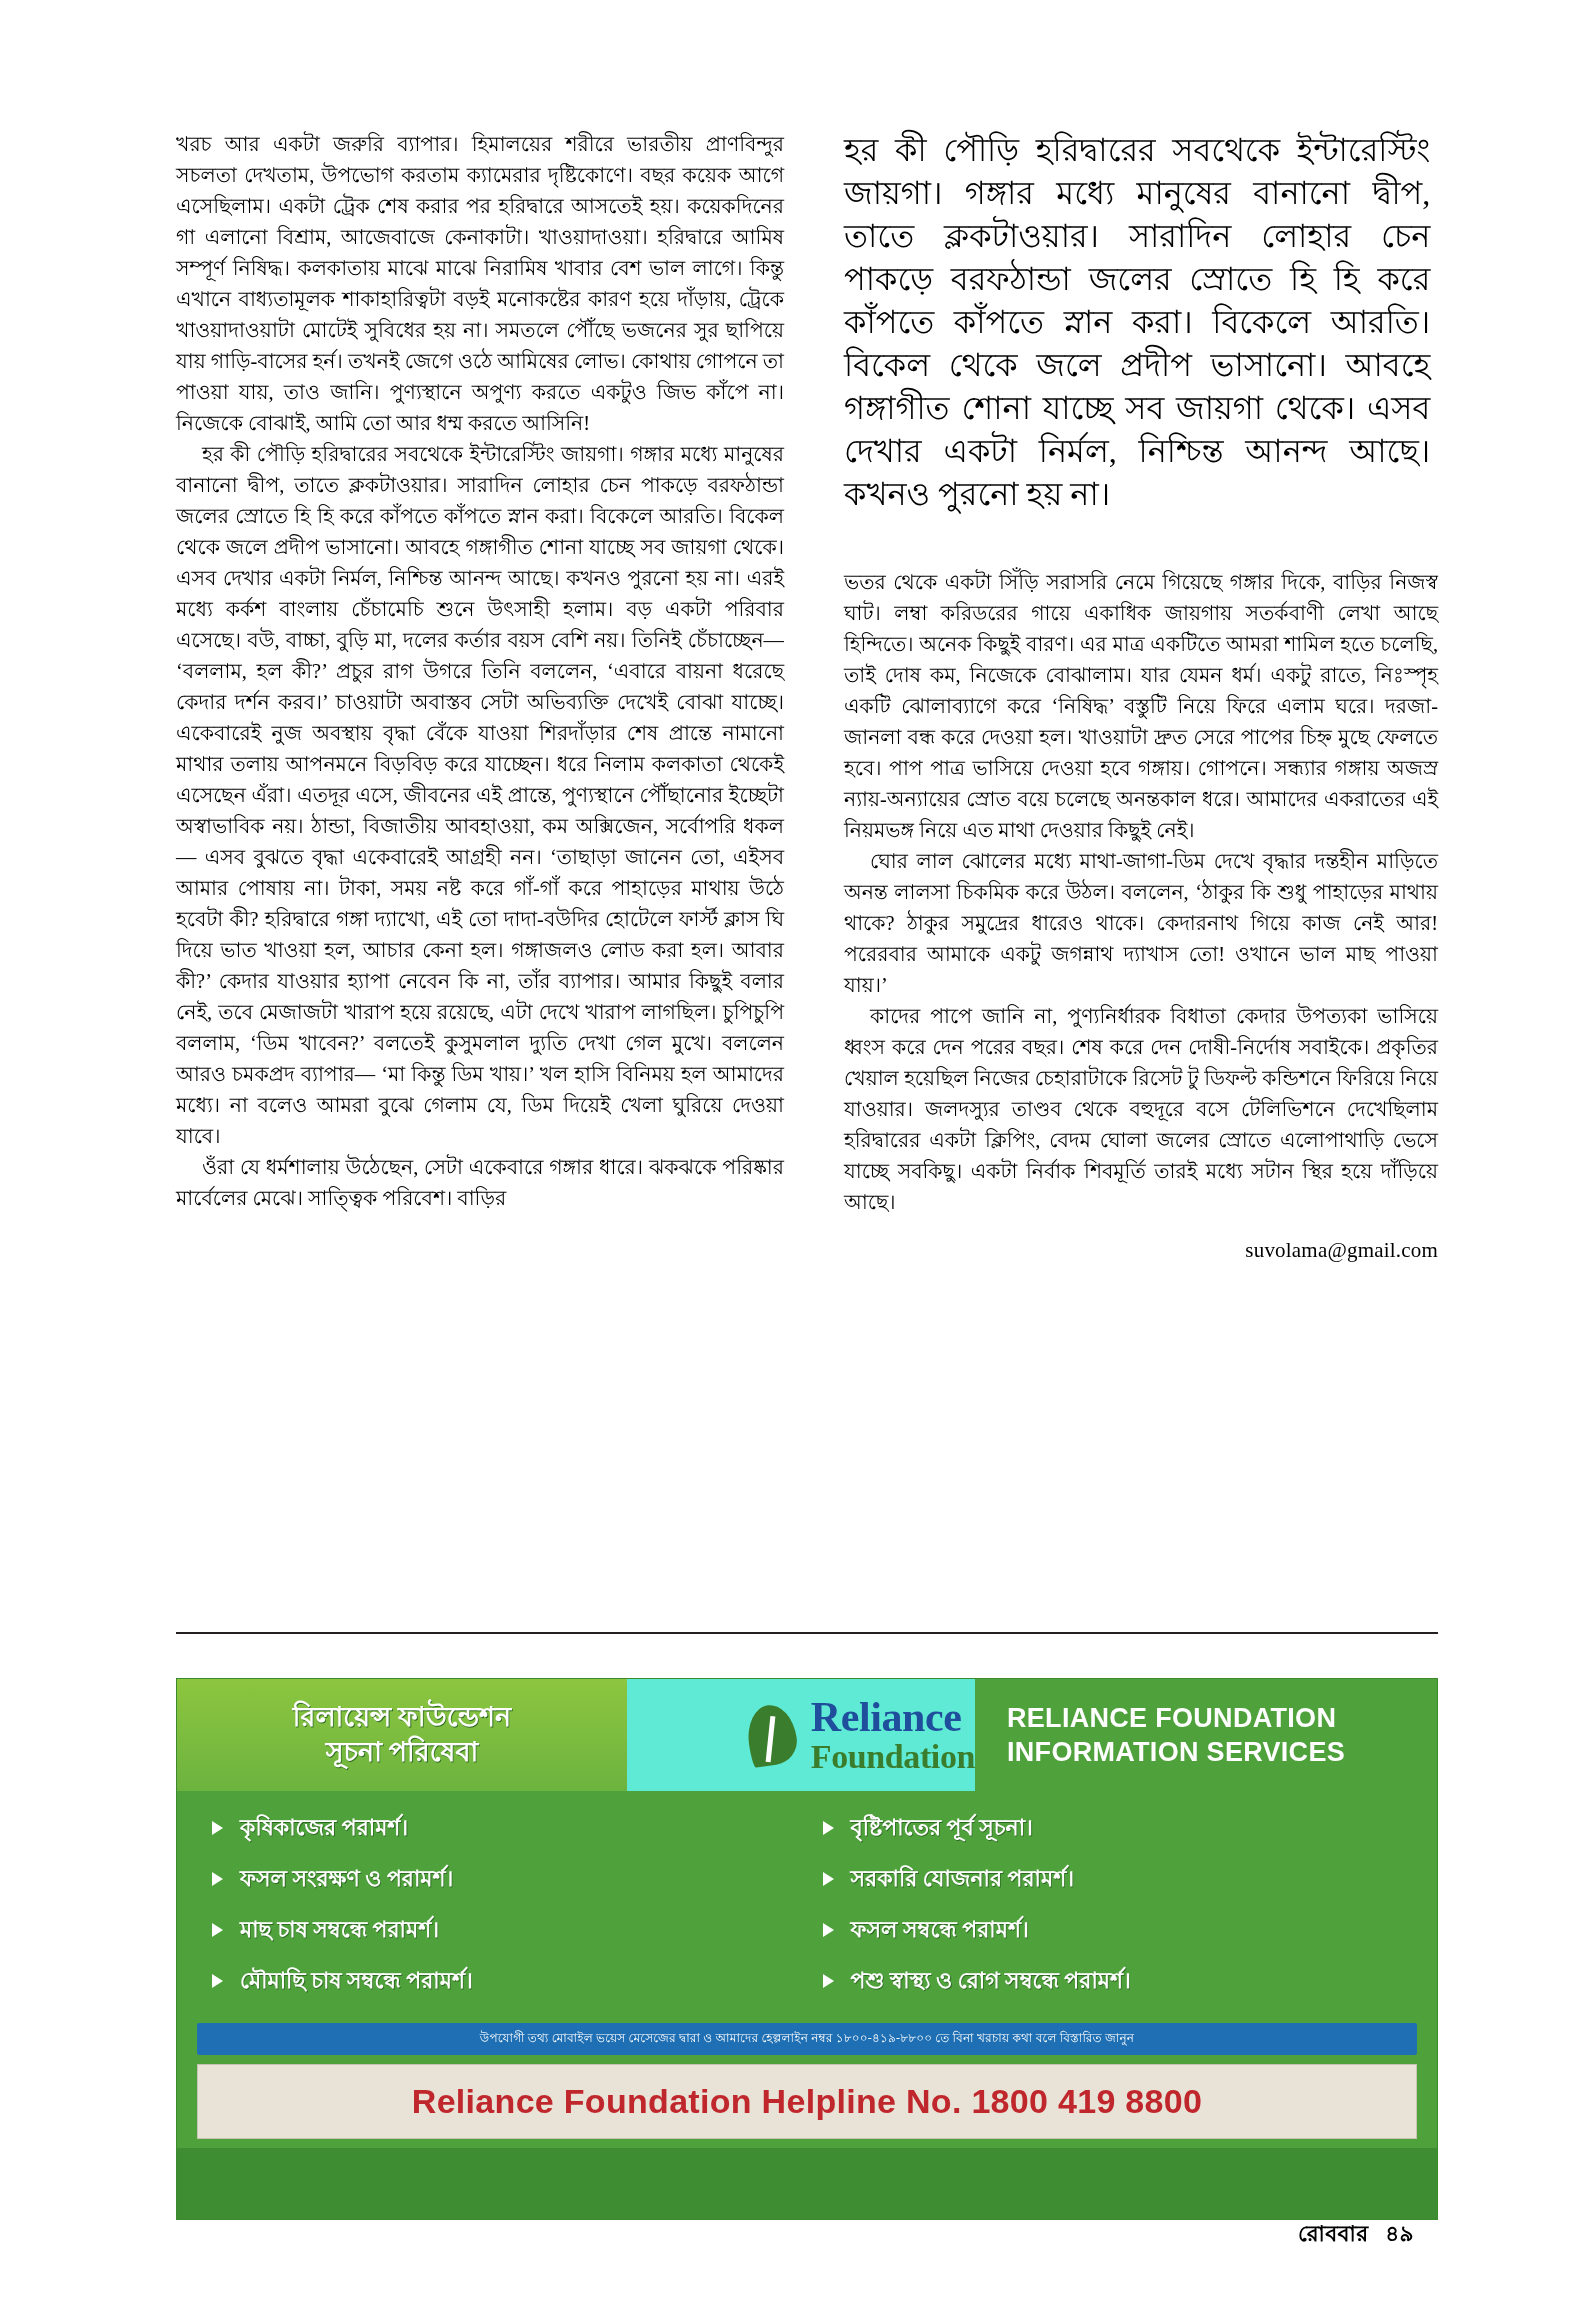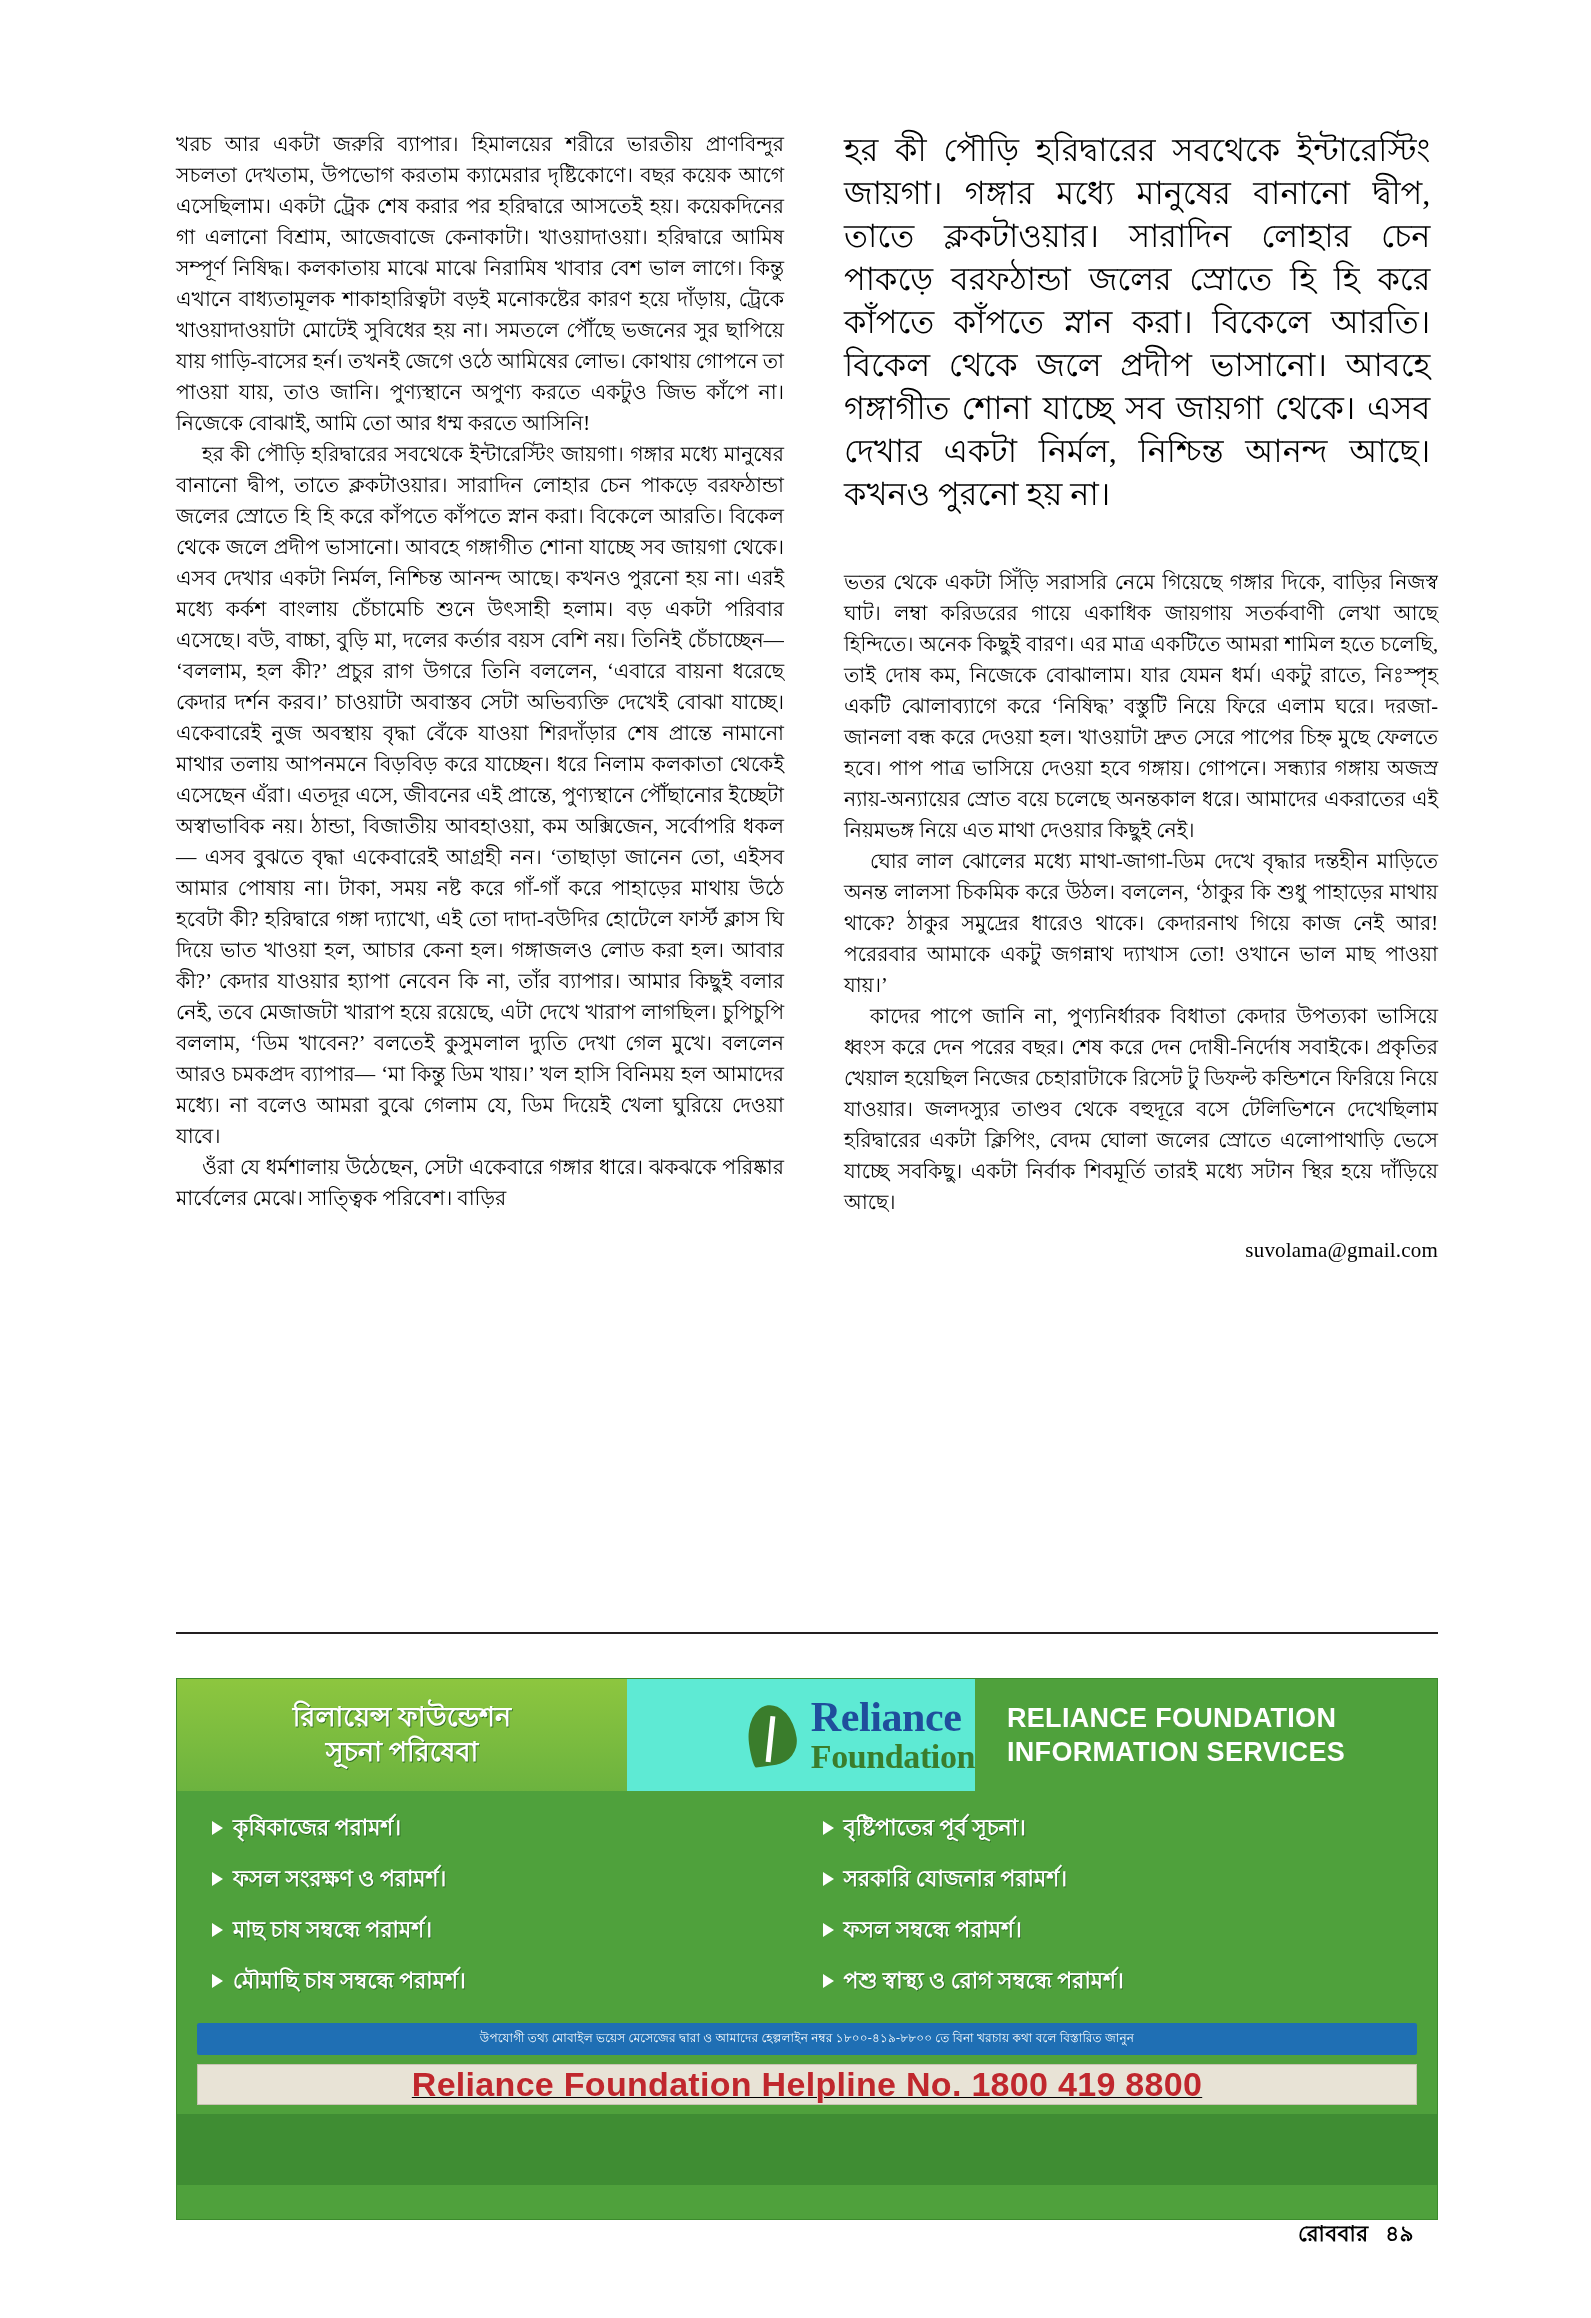--- a/index.html
+++ b/index.html
@@ -192,21 +192,21 @@
     display: flex;
     padding: 18.5px 35px 4.6px 35px;
     gap: 31px;
   }
   .ad-points .colp {
     flex: 1;
   }
   .point {
     display: flex;
     align-items: center;
-    gap: 10px;
+    gap: 17px;
     margin-bottom: 14px;
   }
   .point .tri {
     width: 0;
     height: 0;
     border-left: 11.5px solid #ffffff;
     border-top: 7.7px solid transparent;
     border-bottom: 7.7px solid transparent;
     flex: none;
   }
@@ -227,22 +227,21 @@
     font-size: 12px;
     text-align: center;
     padding: 6.2px 4.6px;
     letter-spacing: 0.2px;
   }
   .ad-helpline {
     margin: 9.2px 20px 0 20px;
     background: #e8e3d6;
     border: 1.5px solid #c8c2b2;
     text-align: center;
-    padding: 0 0;
-    text-decoration: underline;
+    padding: 17px 0;
   }
   .ad-helpline span {
     font-family: "Liberation Sans", sans-serif;
     font-weight: bold;
     font-size: 34px;
     color: #c0272d;
     letter-spacing: 0.3px;
   }
   .ad-footer {
     margin-top: 9.2px;

